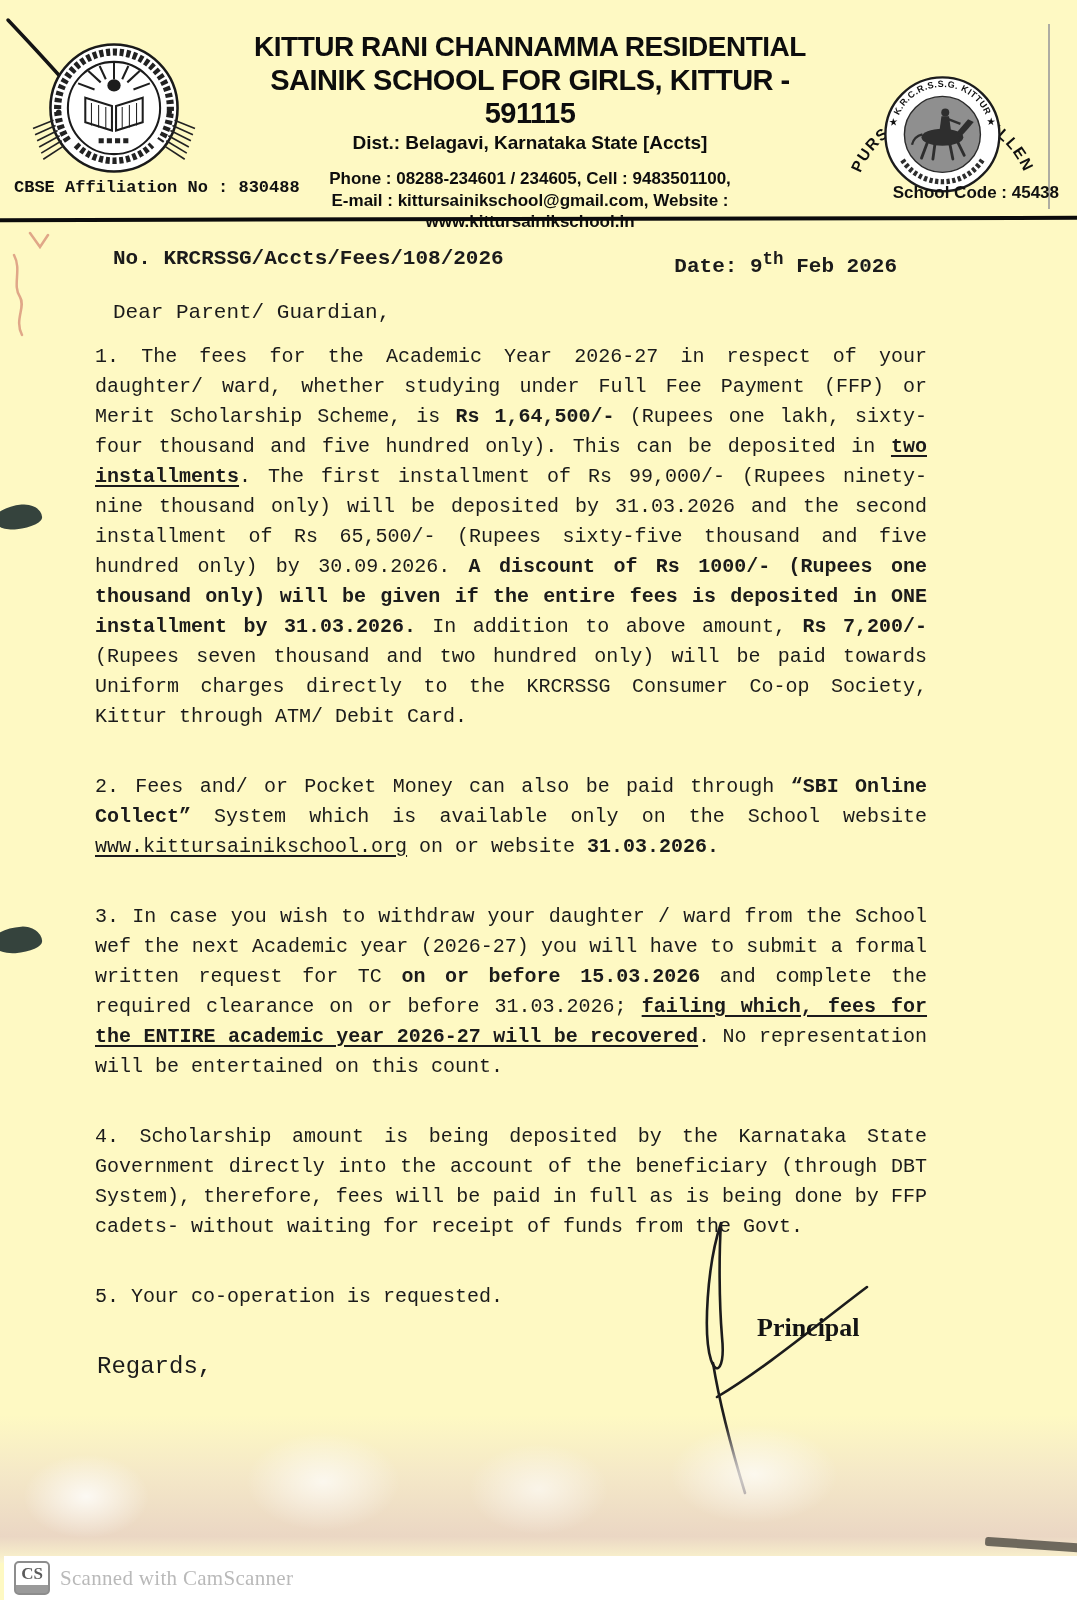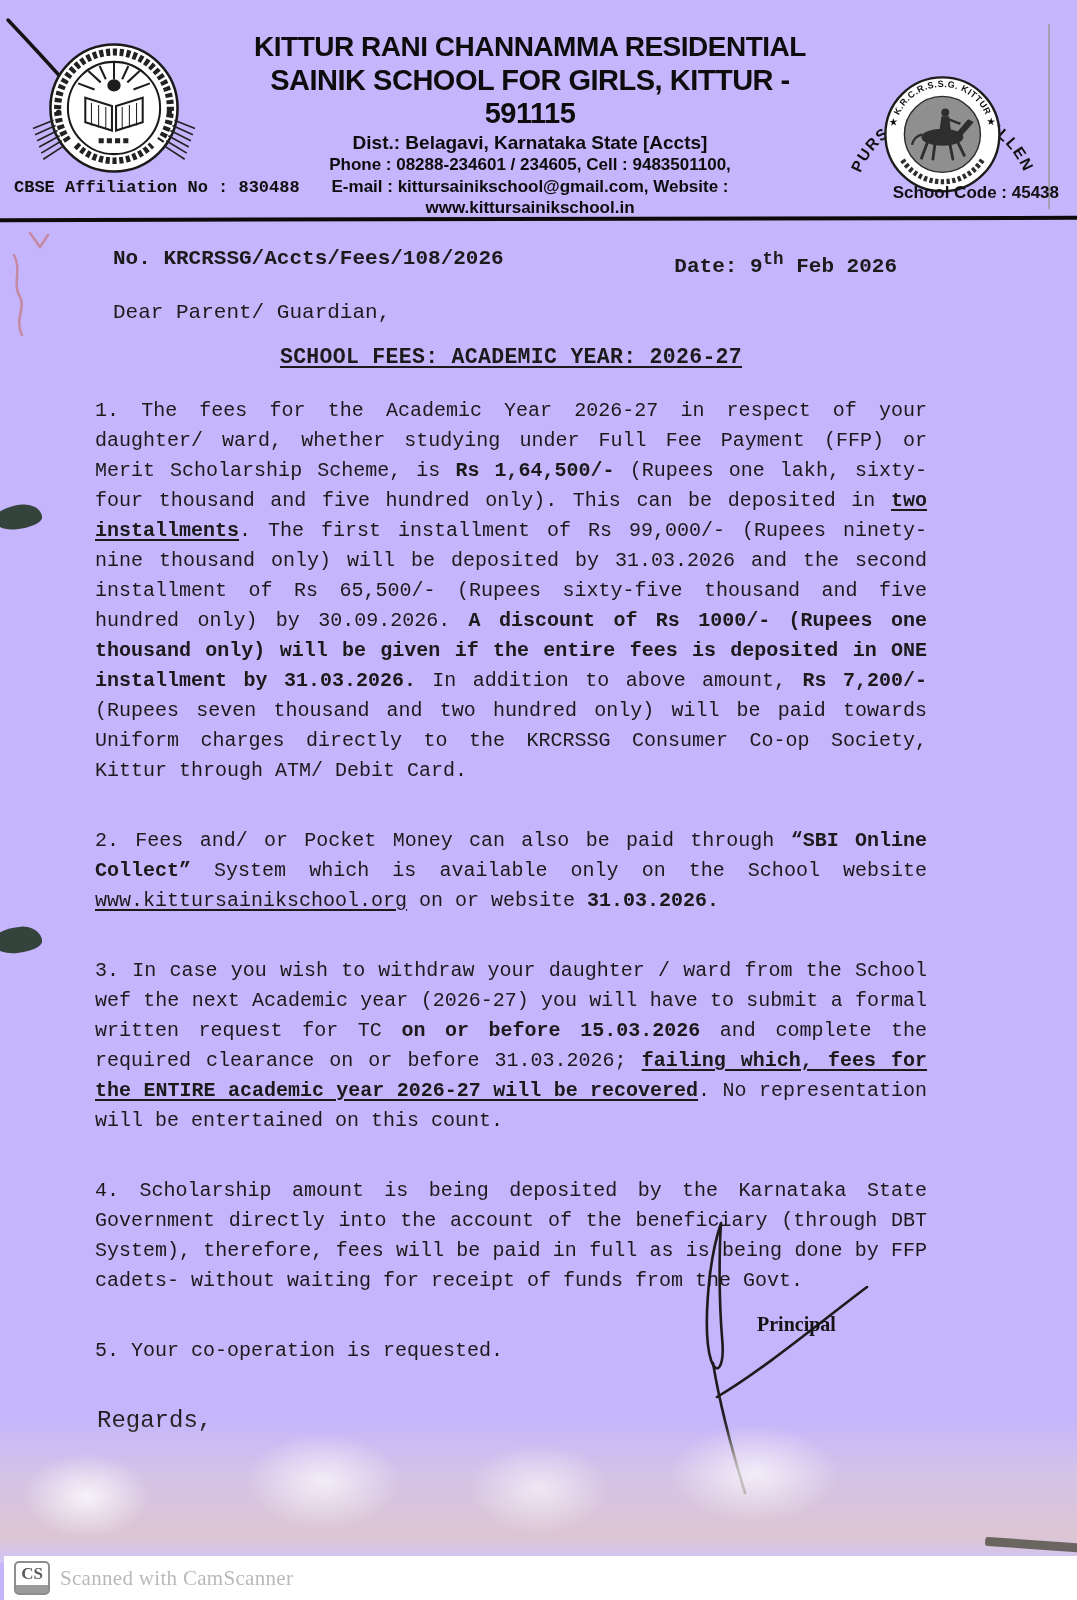--- a/index.html
+++ b/index.html
@@ -1,35 +1,35 @@
 <!DOCTYPE html>
 <html><head>
 <meta charset="utf-8">
 <style>
   html,body{margin:0;padding:0;background:#e9e9e9;}
   .page{
     position:relative;
     width:1077px;height:1600px;
     margin:0 auto;
-    background:#c4b5fd;
+    background:#fef9c3;
     overflow:hidden;
     font-family:"Liberation Serif", serif;
     color:#1b1b1b;
   }
   
   .hdr-center{
     position:absolute;left:225px;top:30px;width:610px;
     text-align:center;
     font-family:"Liberation Sans", sans-serif;
     font-weight:bold;color:#0d0d0d;
   }
   .hdr-title1{font-size:28px;letter-spacing:-.5px;line-height:1.2;}
   .hdr-title2{font-size:29px;letter-spacing:-.5px;line-height:1.15;}
   .hdr-dist{font-size:19px;margin-top:2px;}
-  .hdr-contact{font-size:17px;line-height:1.25;}
+  .hdr-contact{margin-top:14px;font-size:17px;line-height:1.25;}
   .hdr-affil{
     position:absolute;left:14px;top:178px;
     font-family:Liberation Mono, monospace;font-weight:bold;font-size:17px;color:#111;
   }
   .hdr-code{
     position:absolute;right:18px;top:183px;
     font-family:"Liberation Sans", sans-serif;font-weight:bold;font-size:17px;color:#111;
   }
   .hdr-rule{
     position:absolute;left:0;top:217px;width:1077px;height:4px;
@@ -48,21 +48,21 @@
     text-align:center;font-weight:bold;font-size:21.5px;height:30px;margin-bottom:24px;
     letter-spacing:.3px;
   }
   .subject span{text-decoration:underline;text-underline-offset:3px;}
   .para{margin:0 0 40px 0;text-align:justify;}
   .para .b{font-weight:bold;}
   .para .u{text-decoration:underline;text-underline-offset:3px;text-decoration-thickness:2px;}
   .closing{margin:4px 0 0 2px;font-size:24px;}
   .principal{
     position:absolute;left:757px;top:1313px;
-    font-weight:bold;font-size:20px;color:#141414;
+    font-weight:bold;font-size:26px;color:#141414;
   }
   .signature{position:absolute;left:683px;top:1195px;}
   
   .smudge{position:absolute;background:#35433d;border-radius:60% 40% 55% 45%/55% 60% 40% 45%;}
   .smudge.s1{left:-6px;top:505px;width:48px;height:24px;transform:rotate(-6deg);box-shadow:6px 2px 0 -7px #35433d;}
   .smudge.s2{left:-8px;top:927px;width:50px;height:26px;transform:rotate(-4deg);}
   .fold-line{position:absolute;left:1048px;top:24px;width:2px;height:185px;background:#9a9a9a;opacity:.8;}
   .shadow-band{
     position:absolute;left:0;top:1415px;width:1077px;height:148px;
     background:
@@ -202,21 +202,20 @@
   <div class="hdr-affil">CBSE Affiliation No : 830488</div>
   <div class="hdr-code">School Code : 45438</div>
   <div class="hdr-rule"></div>
 
   <div class="letter">
     <div class="ref-row">
       <span>No. KRCRSSG/Accts/Fees/108/2026</span>
       <span><span>Date: 9</span><sup>th</sup><span> Feb 2026</span></span>
     </div>
     <div class="salutation">Dear Parent/ Guardian,</div>
-    <div class="subject"><span>SCHOOL FEES: ACADEMIC YEAR: 2026-27</span></div>
     <div>
         <p class="para"><span>1. The fees for the Academic Year 2026-27 in respect of your daughter/ ward, whether studying under Full Fee Payment (FFP) or Merit Scholarship Scheme, is </span><span class="b">Rs 1,64,500/-</span><span> (Rupees one lakh, sixty-four thousand and five hundred only). This can be deposited in </span><span class="b u">two installments</span><span>. The first installment of Rs 99,000/- (Rupees ninety-nine thousand only) will be deposited by 31.03.2026 and the second installment of Rs 65,500/- (Rupees sixty-five thousand and five hundred only) by 30.09.2026. </span><span class="b">A discount of Rs 1000/- (Rupees one thousand only) will be given if the entire fees is deposited in ONE installment by 31.03.2026.</span><span> In addition to above amount, </span><span class="b">Rs 7,200/-</span><span> (Rupees seven thousand and two hundred only) will be paid towards Uniform charges directly to the KRCRSSG Consumer Co-op Society, Kittur through ATM/ Debit Card.</span></p>
         <p class="para"><span>2. Fees and/ or Pocket Money can also be paid through </span><span class="b">“SBI Online Collect”</span><span> System which is available only on the School website </span><span class="u">www.kittursainikschool.org</span><span> on or website </span><span class="b">31.03.2026.</span></p>
         <p class="para"><span>3. In case you wish to withdraw your daughter / ward from the School wef the next Academic year (2026-27) you will have to submit a formal written request for TC </span><span class="b">on or before 15.03.2026</span><span> and complete the required clearance on or before 31.03.2026; </span><span class="b u">failing which, fees for the ENTIRE academic year 2026-27 will be recovered</span><span>. No representation will be entertained on this count.</span></p>
         <p class="para"><span>4. Scholarship amount is being deposited by the Karnataka State Government directly into the account of the beneficiary (through DBT System), therefore, fees will be paid in full as is being done by FFP cadets- without waiting for receipt of funds from the Govt.</span></p>
         <p class="para"><span>5. Your co-operation is requested.</span></p>
       </div>
     <div class="closing">Regards,</div>
   </div>
 

